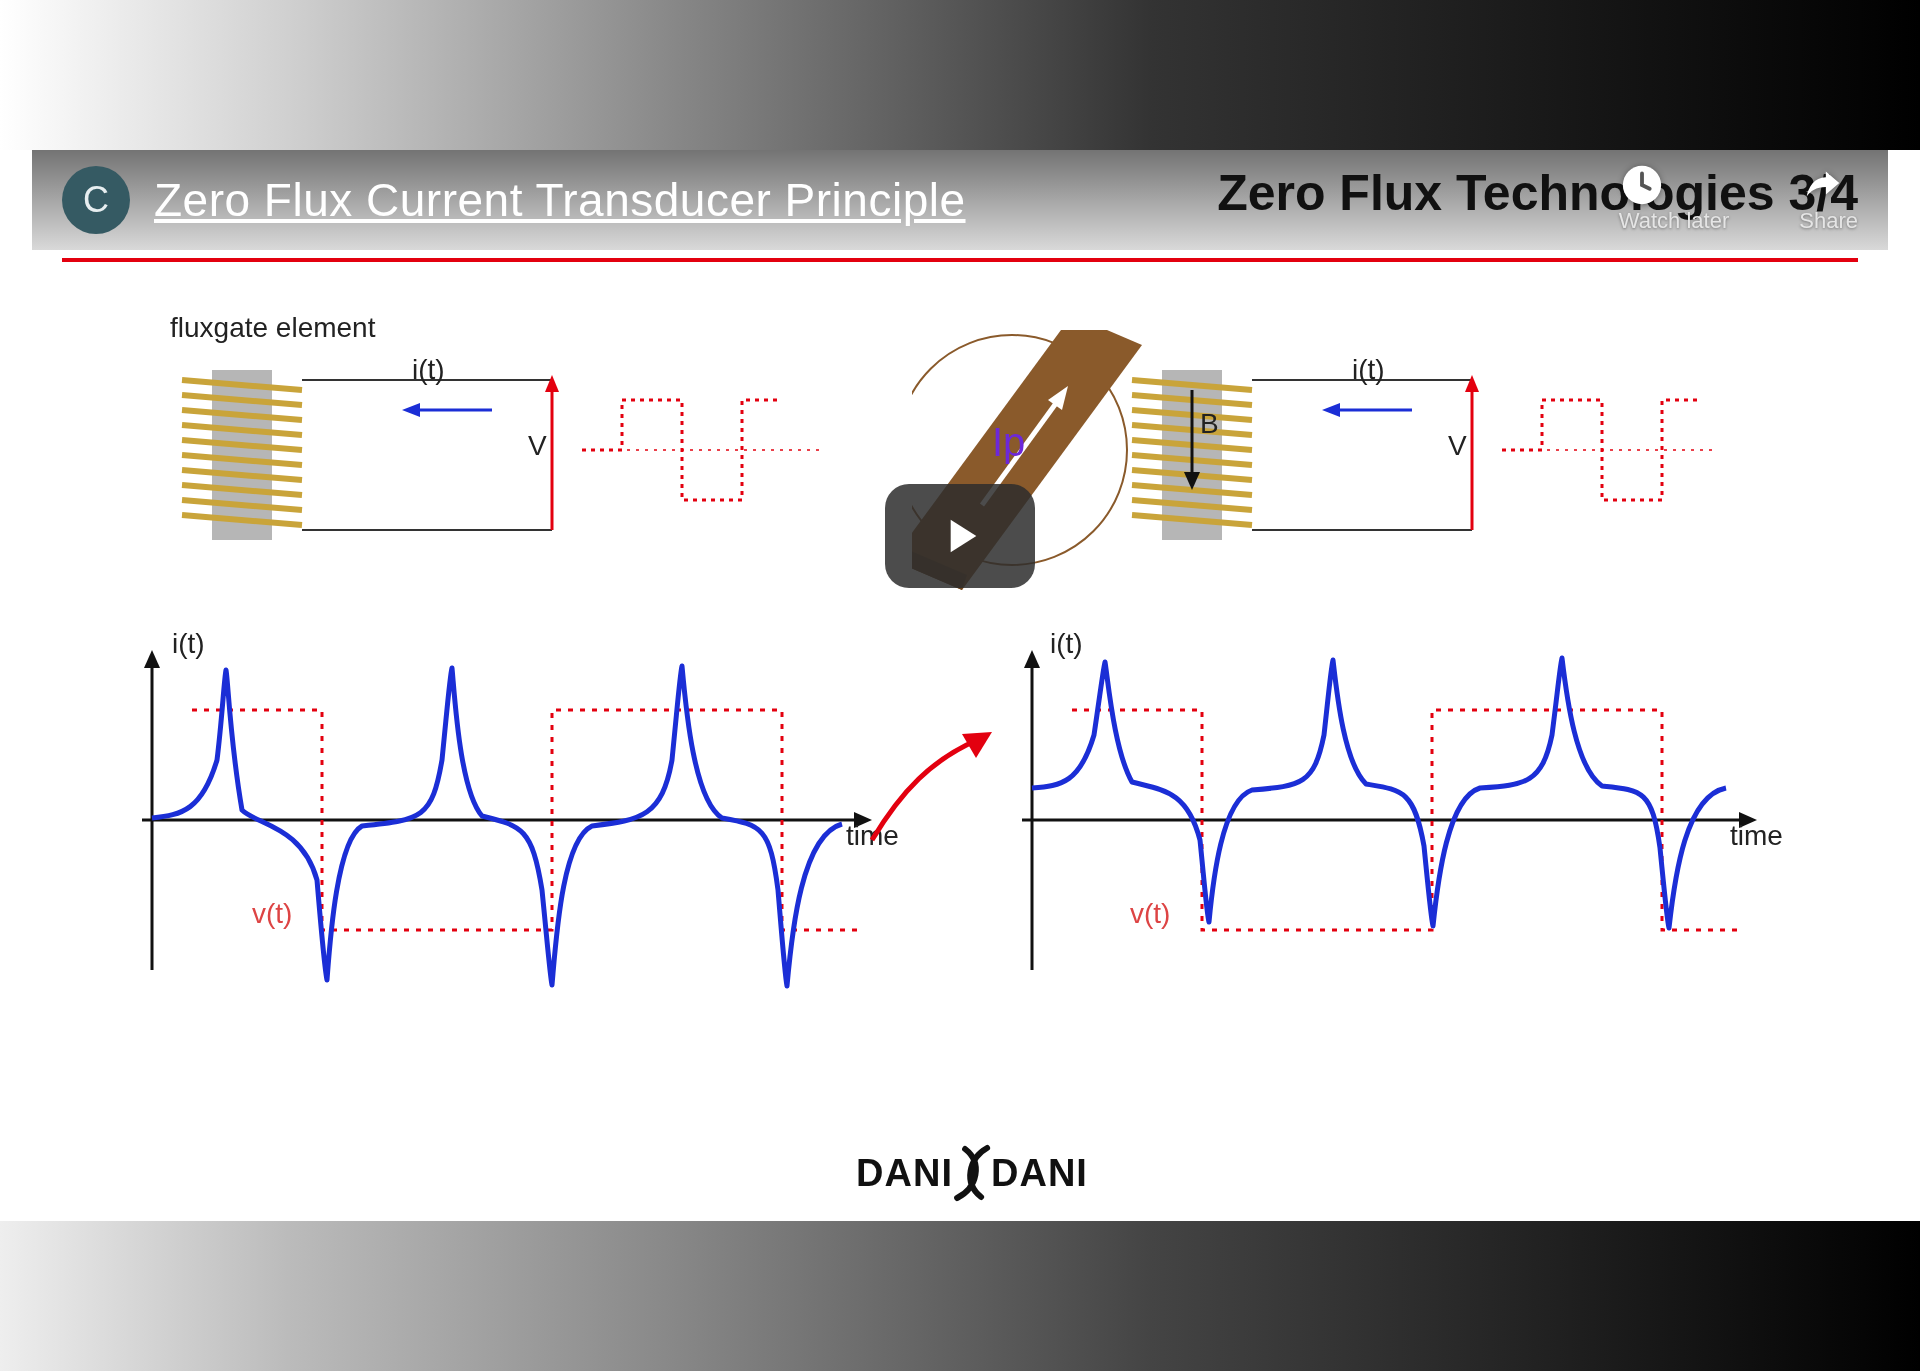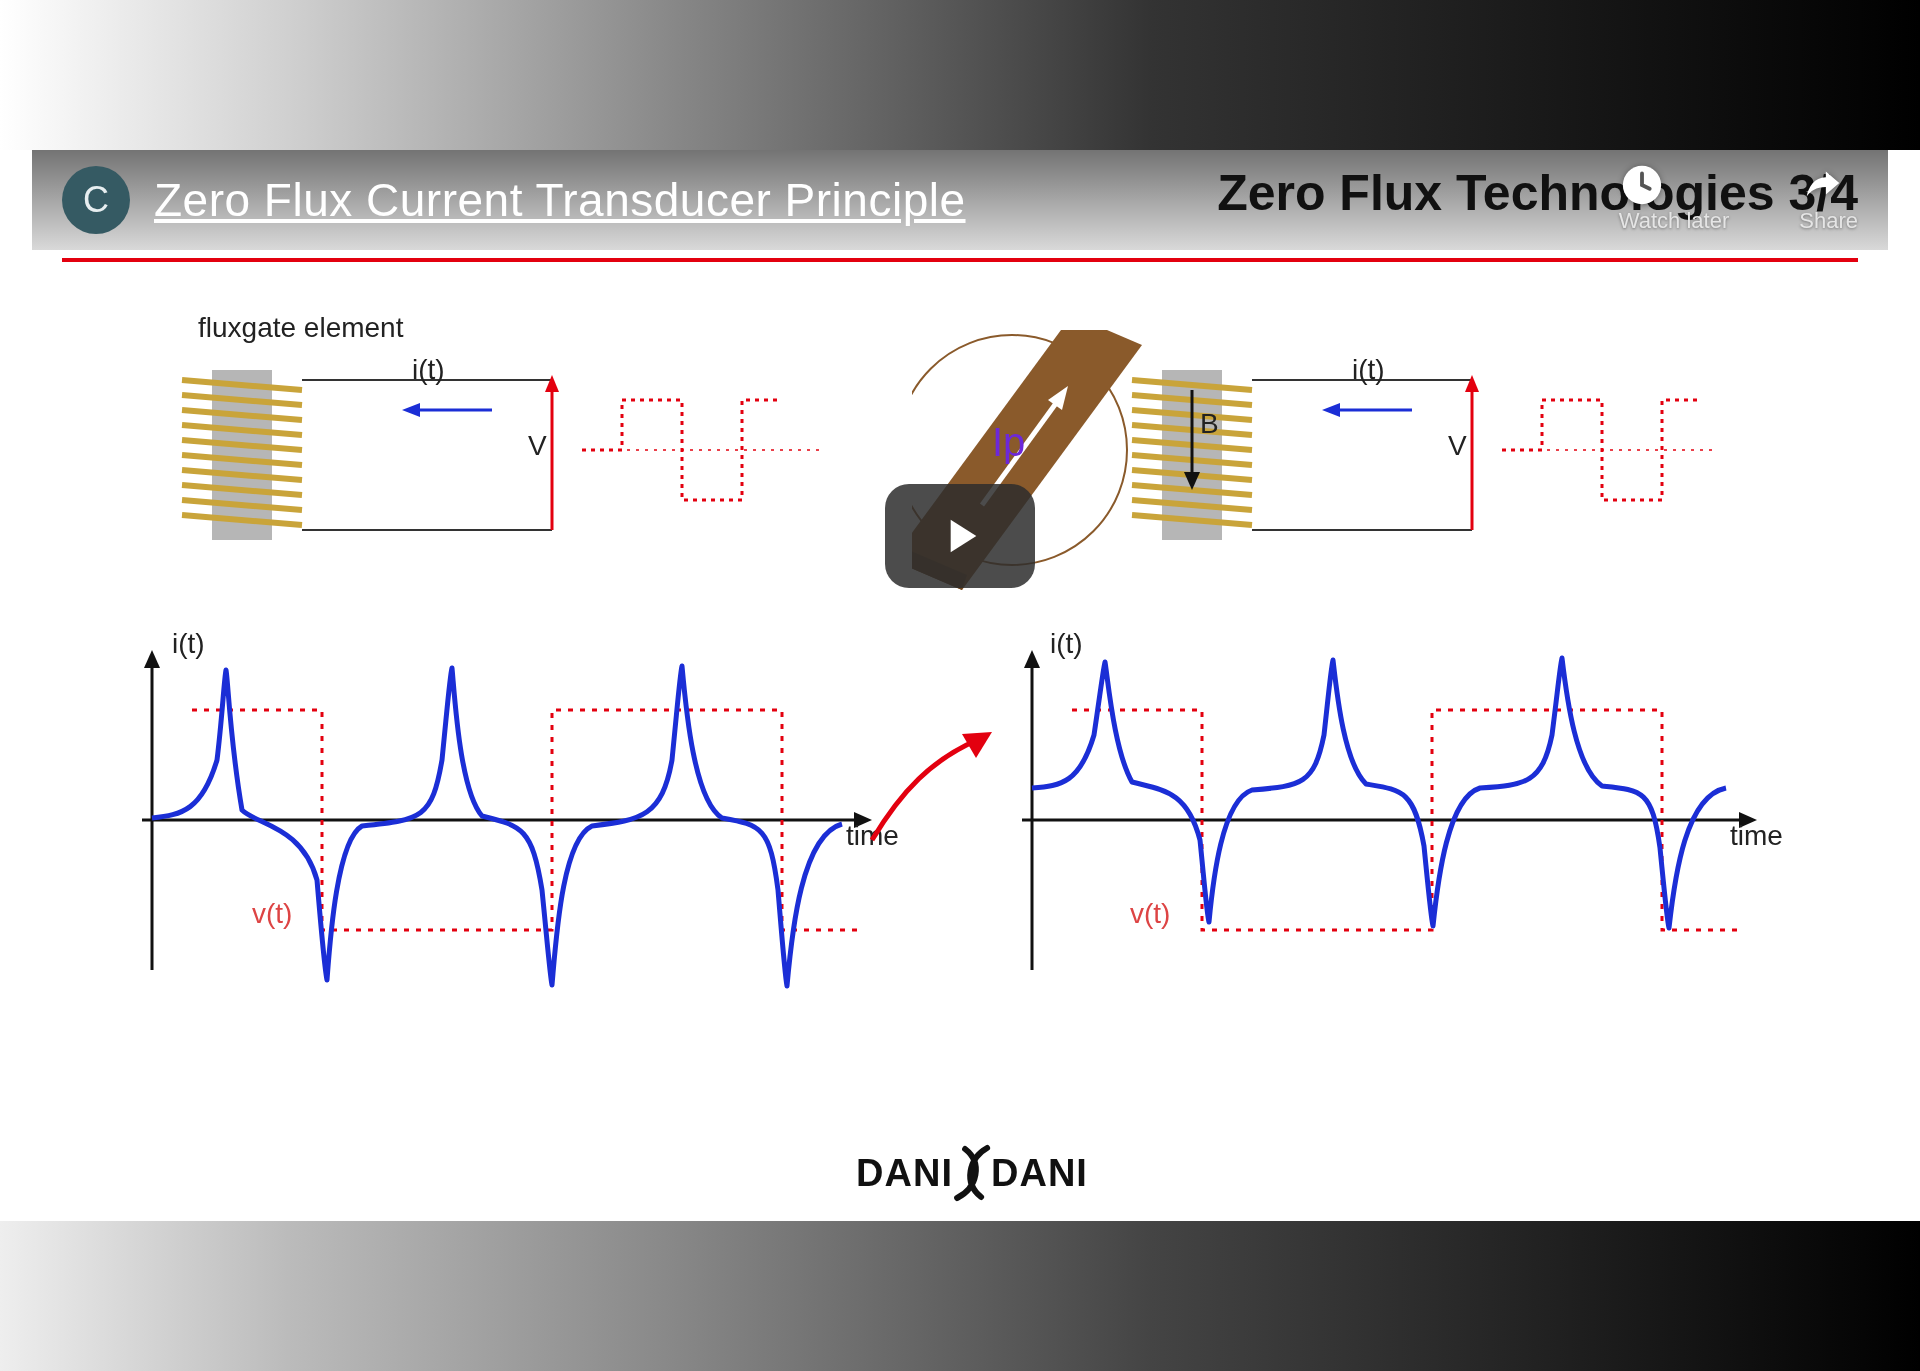--- a/index.html
+++ b/index.html
@@ -188,21 +188,21 @@
       <polygon points="430,45 423,62 437,62" fill="#e3000f"></polygon>
 
       <line x1="290" y1="80" x2="370" y2="80" stroke="#1b2ed6" stroke-width="3"></line>
       <polygon points="280,80 298,73 298,87" fill="#1b2ed6"></polygon>
 
       <g stroke="#e3000f" stroke-width="3" fill="none" stroke-dasharray="4 5">
         <path d="M460 120 L500 120 L500 70 L560 70 L560 170 L620 170 L620 70 L660 70"></path>
         <line x1="460" y1="120" x2="700" y2="120" stroke-dasharray="3 6" stroke-width="1.5"></line>
       </g>
     </svg>
-    <span class="labels" style="left:76px; top:-18px;">fluxgate element</span>
+    <span class="labels" style="left:48px; top:-18px;">fluxgate element</span>
     <span class="labels" style="left:290px; top:24px;">i(t)</span>
     <span class="labels" style="left:406px; top:100px;">V</span>
 
     <svg class="canvas" width="820" height="300" style="left:790px;top:0;">
 
       <circle cx="100" cy="120" r="115" stroke="#8a5a2b" stroke-width="2" fill="none"></circle>
 
       <rect x="250" y="40" width="60" height="170" fill="#b6b6b6"></rect>
 
       <g stroke="#c9a43a" stroke-width="6" fill="none">

